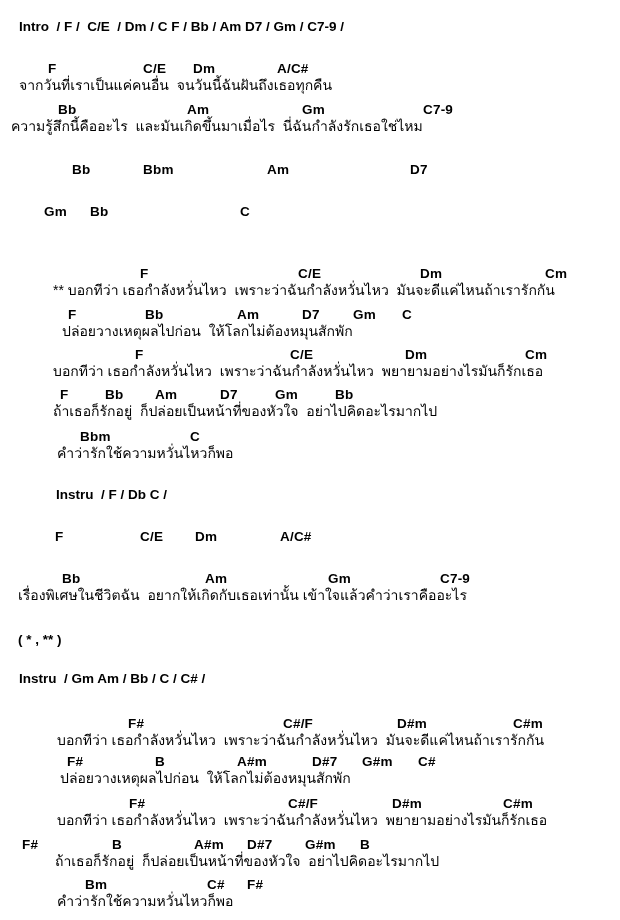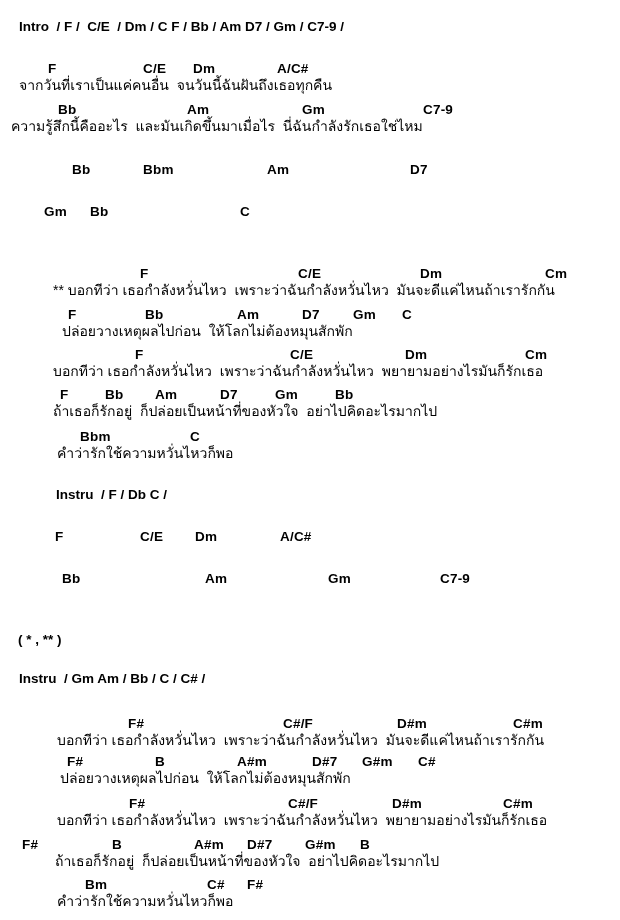--- a/index.html
+++ b/index.html
@@ -112,20 +112,23 @@
       <span class="chord-text" style="left: 140px;">C/E</span>
       <span class="chord-text" style="left: 195px;">Dm</span>
       <span class="chord-text" style="left: 280px;">A/C#</span>
     </div>
     <div class="line" style="top: 570px;">
       <span class="chord-text" style="left: 62px;">Bb</span>
       <span class="chord-text" style="left: 205px;">Am</span>
       <span class="chord-text" style="left: 328px;">Gm</span>
       <span class="chord-text" style="left: 440px;">C7-9</span>
     </div>
+    <div class="line" style="top: 586px;">
+      <span class="lyric-text" style="left: 18px;">เรื่องพิเศษในชีวิตฉัน  อยากให้เกิดกับเธอเท่านั้น เข้าใจแล้วคำว่าเราคืออะไร</span>
+    </div>
     <div class="line" style="top: 631px;">
       <span class="label-text" style="left: 18px;">( * , ** )</span>
     </div>
     <div class="line" style="top: 670px;">
       <span class="label-text" style="left: 19px;">Instru  / Gm Am / Bb / C / C# /</span>
     </div>
     <div class="line" style="top: 715px;">
       <span class="chord-text" style="left: 128px;">F#</span>
       <span class="chord-text" style="left: 283px;">C#/F</span>
       <span class="chord-text" style="left: 397px;">D#m</span>

